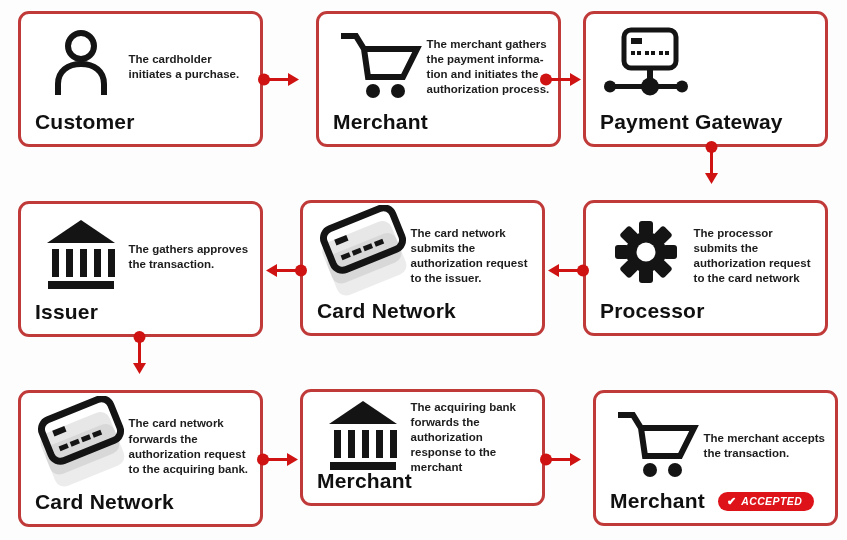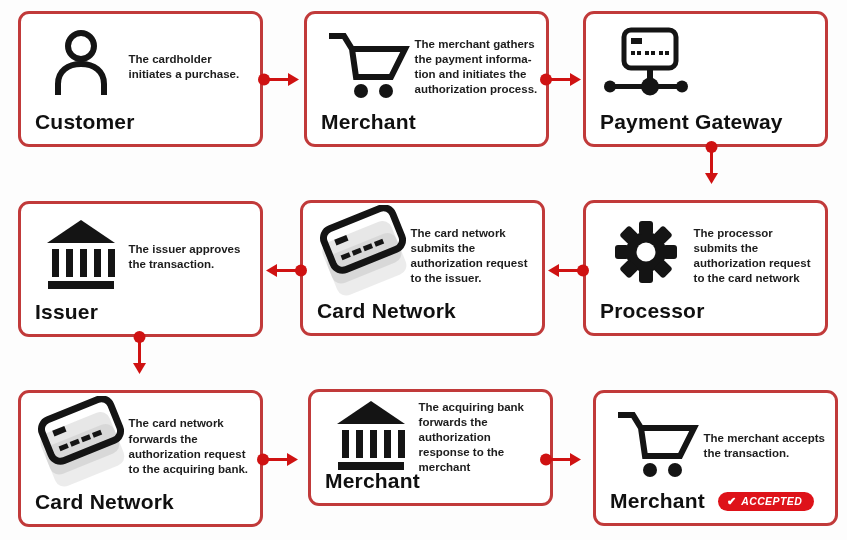--- a/index.html
+++ b/index.html
@@ -10,27 +10,27 @@
     color:var(--c-text, #1d1d1d);
   }
   .node {
     position:absolute; width:245px; height:136px;
     background:#ffffff;
     border:3px solid var(--c-border, #c13a3a);
     border-radius:11px;
     box-sizing:border-box;
   }
   #n1 { left:18px;  top:11px; }
-  #n2 { left:304px; top:11px; }
+  #n2 { left:316px; top:11px; }
   #n3 { left:583px; top:11px; }
   #n4 { left:18px;  top:201px; }
   #n5 { left:300px; top:200px; }
   #n6 { left:583px; top:200px; }
   #n7 { left:18px;  top:390px; height:137px; }
-  #n8 { left:308px; top:389px; height:117px; }
+  #n8 { left:300px; top:389px; height:117px; }
   #n9 { left:593px; top:390px; }
 
   .icon-wrap {
     position:absolute; left:4%; top:4%; width:42%; height:68%;
     display:flex; align-items:center; justify-content:center;
   }
   .desc {
     position:absolute; left:45%; right:6px; top:2%; height:78%;
     display:flex; align-items:center;
     font-size:11.5px; font-weight:700; line-height:1.32;
@@ -132,21 +132,21 @@
       <svg class="ic" width="76" height="76" viewBox="0 0 76 76">
         <polygon points="38,5 72,28 4,28" fill="#141414"></polygon>
         <rect x="9" y="34" width="7" height="28" fill="#141414"></rect>
         <rect x="23" y="34" width="7" height="28" fill="#141414"></rect>
         <rect x="37" y="34" width="7" height="28" fill="#141414"></rect>
         <rect x="51" y="34" width="7" height="28" fill="#141414"></rect>
         <rect x="65" y="34" width="7" height="28" fill="#141414"></rect>
         <rect x="5" y="66" width="66" height="8" fill="#141414"></rect>
       </svg>
     </div>
-    <div class="desc">The issuer approves
+    <div class="desc">The gathers approves
 the transaction.</div>
     <div class="title-row">
         <span class="title">Issuer</span>
       </div>
   </div>
 
   <div class="node" id="n5">
     <div class="icon-wrap">
       <svg class="ic" width="100" height="94" viewBox="0 0 100 94">
         <g transform="translate(12 30) rotate(-22 40 30)" opacity="0.14">

